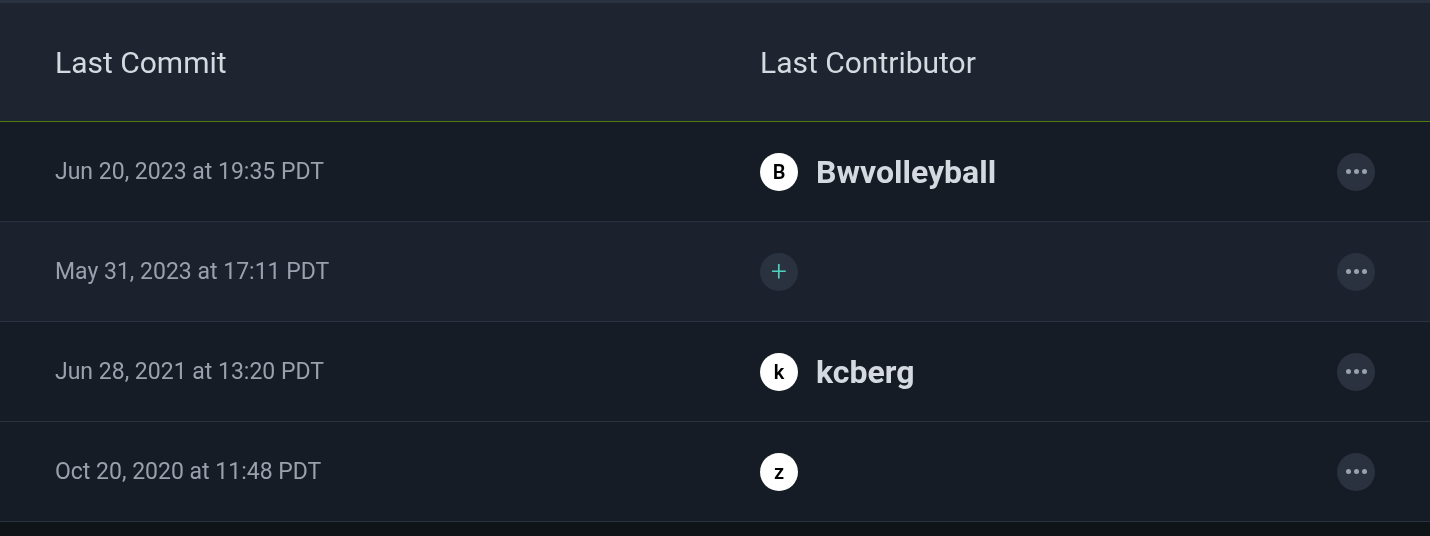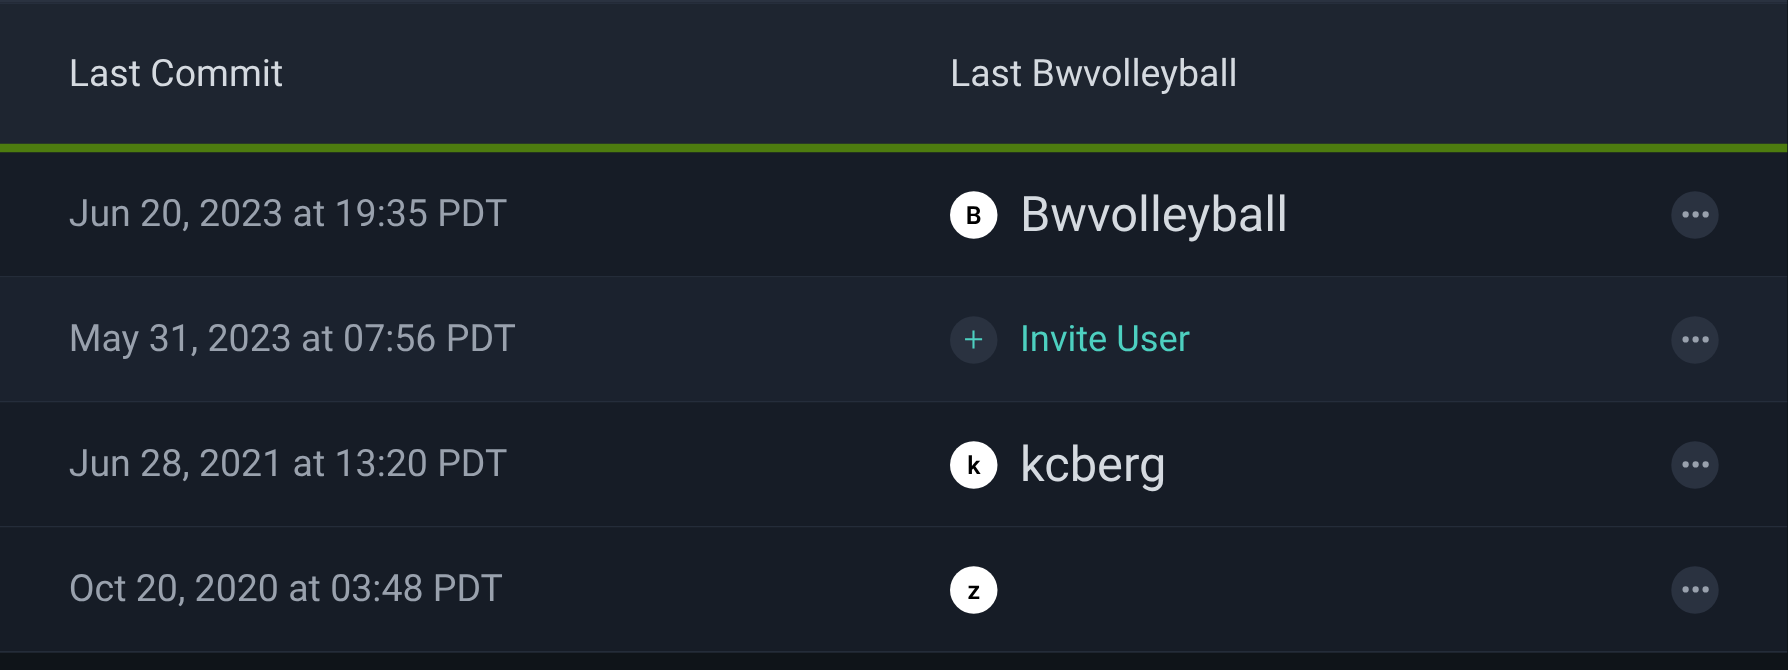--- a/index.html
+++ b/index.html
@@ -17,21 +17,21 @@
     .table {
       width: 100%;
     }
     .table-header {
       display: flex;
       background-color: #1e2530;
       padding: 0 55px;
       height: 120px;
       align-items: center;
       border-top: 1px solid #2a3240;
-      border-bottom: 7px solid #4d7c0f;
+      border-bottom: 1px solid #4d7c0f;
     }
     .table-header-cell {
       color: #d5dae0;
       font-size: 30px;
       font-weight: 400;
     }
     .col-commit {
       width: 705px;
       flex-shrink: 0;
     }
@@ -46,21 +46,21 @@
       padding: 0 55px;
       height: 100px;
       border-bottom: 1px solid #2a3240;
       background-color: #161c26;
     }
     .table-row:nth-child(3) {
       background-color: #1b222e;
     }
     .commit-time {
       color: #99a1ad;
-      font-size: 30px;
+      font-size: 23px;
       font-weight: 400;
     }
     .contributor-cell {
       display: flex;
       align-items: center;
       gap: 18px;
       flex: 1;
     }
     .avatar {
       width: 38px;
@@ -80,22 +80,22 @@
       height: 38px;
       border-radius: 50%;
       background-color: #2a3240;
       display: flex;
       align-items: center;
       justify-content: center;
       flex-shrink: 0;
     }
     .contributor-name {
       color: #d5dae0;
-      font-size: 39px;
-      font-weight: 400;
+      font-size: 32px;
+      font-weight: 700;
     }
     .invite-text {
       color: #4dd0c0;
       font-size: 29px;
       font-weight: 400;
     }
     .plus-icon {
       color: #4dd0c0;
       font-size: 28px;
       font-weight: 300;
@@ -129,48 +129,47 @@
     }
   </style>
 </head>
 <body>
 
 <div class="top-border"></div>
 
 <div class="table">
   <div class="table-header">
     <div class="table-header-cell col-commit">Last Commit</div>
-    <div class="table-header-cell col-contributor">Last Bwvolleyball</div>
+    <div class="table-header-cell col-contributor">Last Contributor</div>
   </div>
 
   <div class="table-row">
     <div class="col-commit commit-time">Jun 20, 2023 at 19:35 PDT</div>
     <div class="col-contributor">
       <div class="contributor-cell">
         <div class="avatar">B</div>
         <div class="contributor-name">Bwvolleyball</div>
       </div>
       <div class="more-button">
         <div class="more-dots">
             <span></span>
             <span></span>
             <span></span>
           </div>
       </div>
     </div>
   </div>
 
   <div class="table-row">
-    <div class="col-commit commit-time">May 31, 2023 at 07:56 PDT</div>
+    <div class="col-commit commit-time">May 31, 2023 at 17:11 PDT</div>
     <div class="col-contributor">
       <div class="contributor-cell">
         <div class="avatar-dark">
           <span class="plus-icon">+</span>
         </div>
-        <div class="invite-text">Invite User</div>
       </div>
       <div class="more-button">
         <div class="more-dots">
             <span></span>
             <span></span>
             <span></span>
           </div>
       </div>
     </div>
   </div>
@@ -186,21 +185,21 @@
         <div class="more-dots">
             <span></span>
             <span></span>
             <span></span>
           </div>
       </div>
     </div>
   </div>
 
   <div class="table-row">
-    <div class="col-commit commit-time">Oct 20, 2020 at 03:48 PDT</div>
+    <div class="col-commit commit-time">Oct 20, 2020 at 11:48 PDT</div>
     <div class="col-contributor">
       <div class="contributor-cell">
         <div class="avatar">z</div>
       </div>
       <div class="more-button">
         <div class="more-dots">
             <span></span>
             <span></span>
             <span></span>
           </div>

